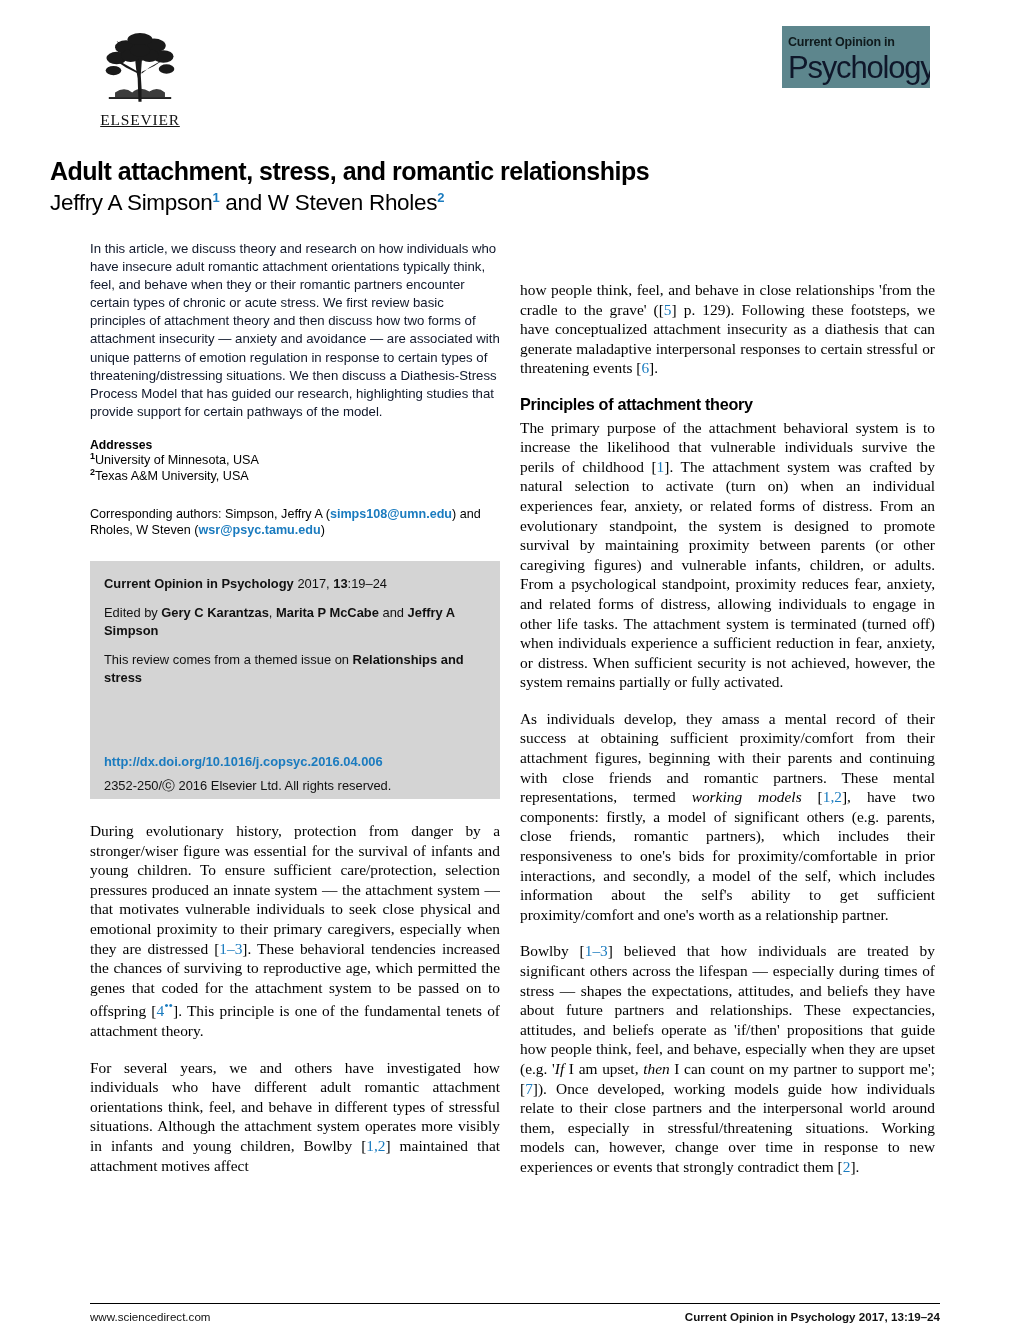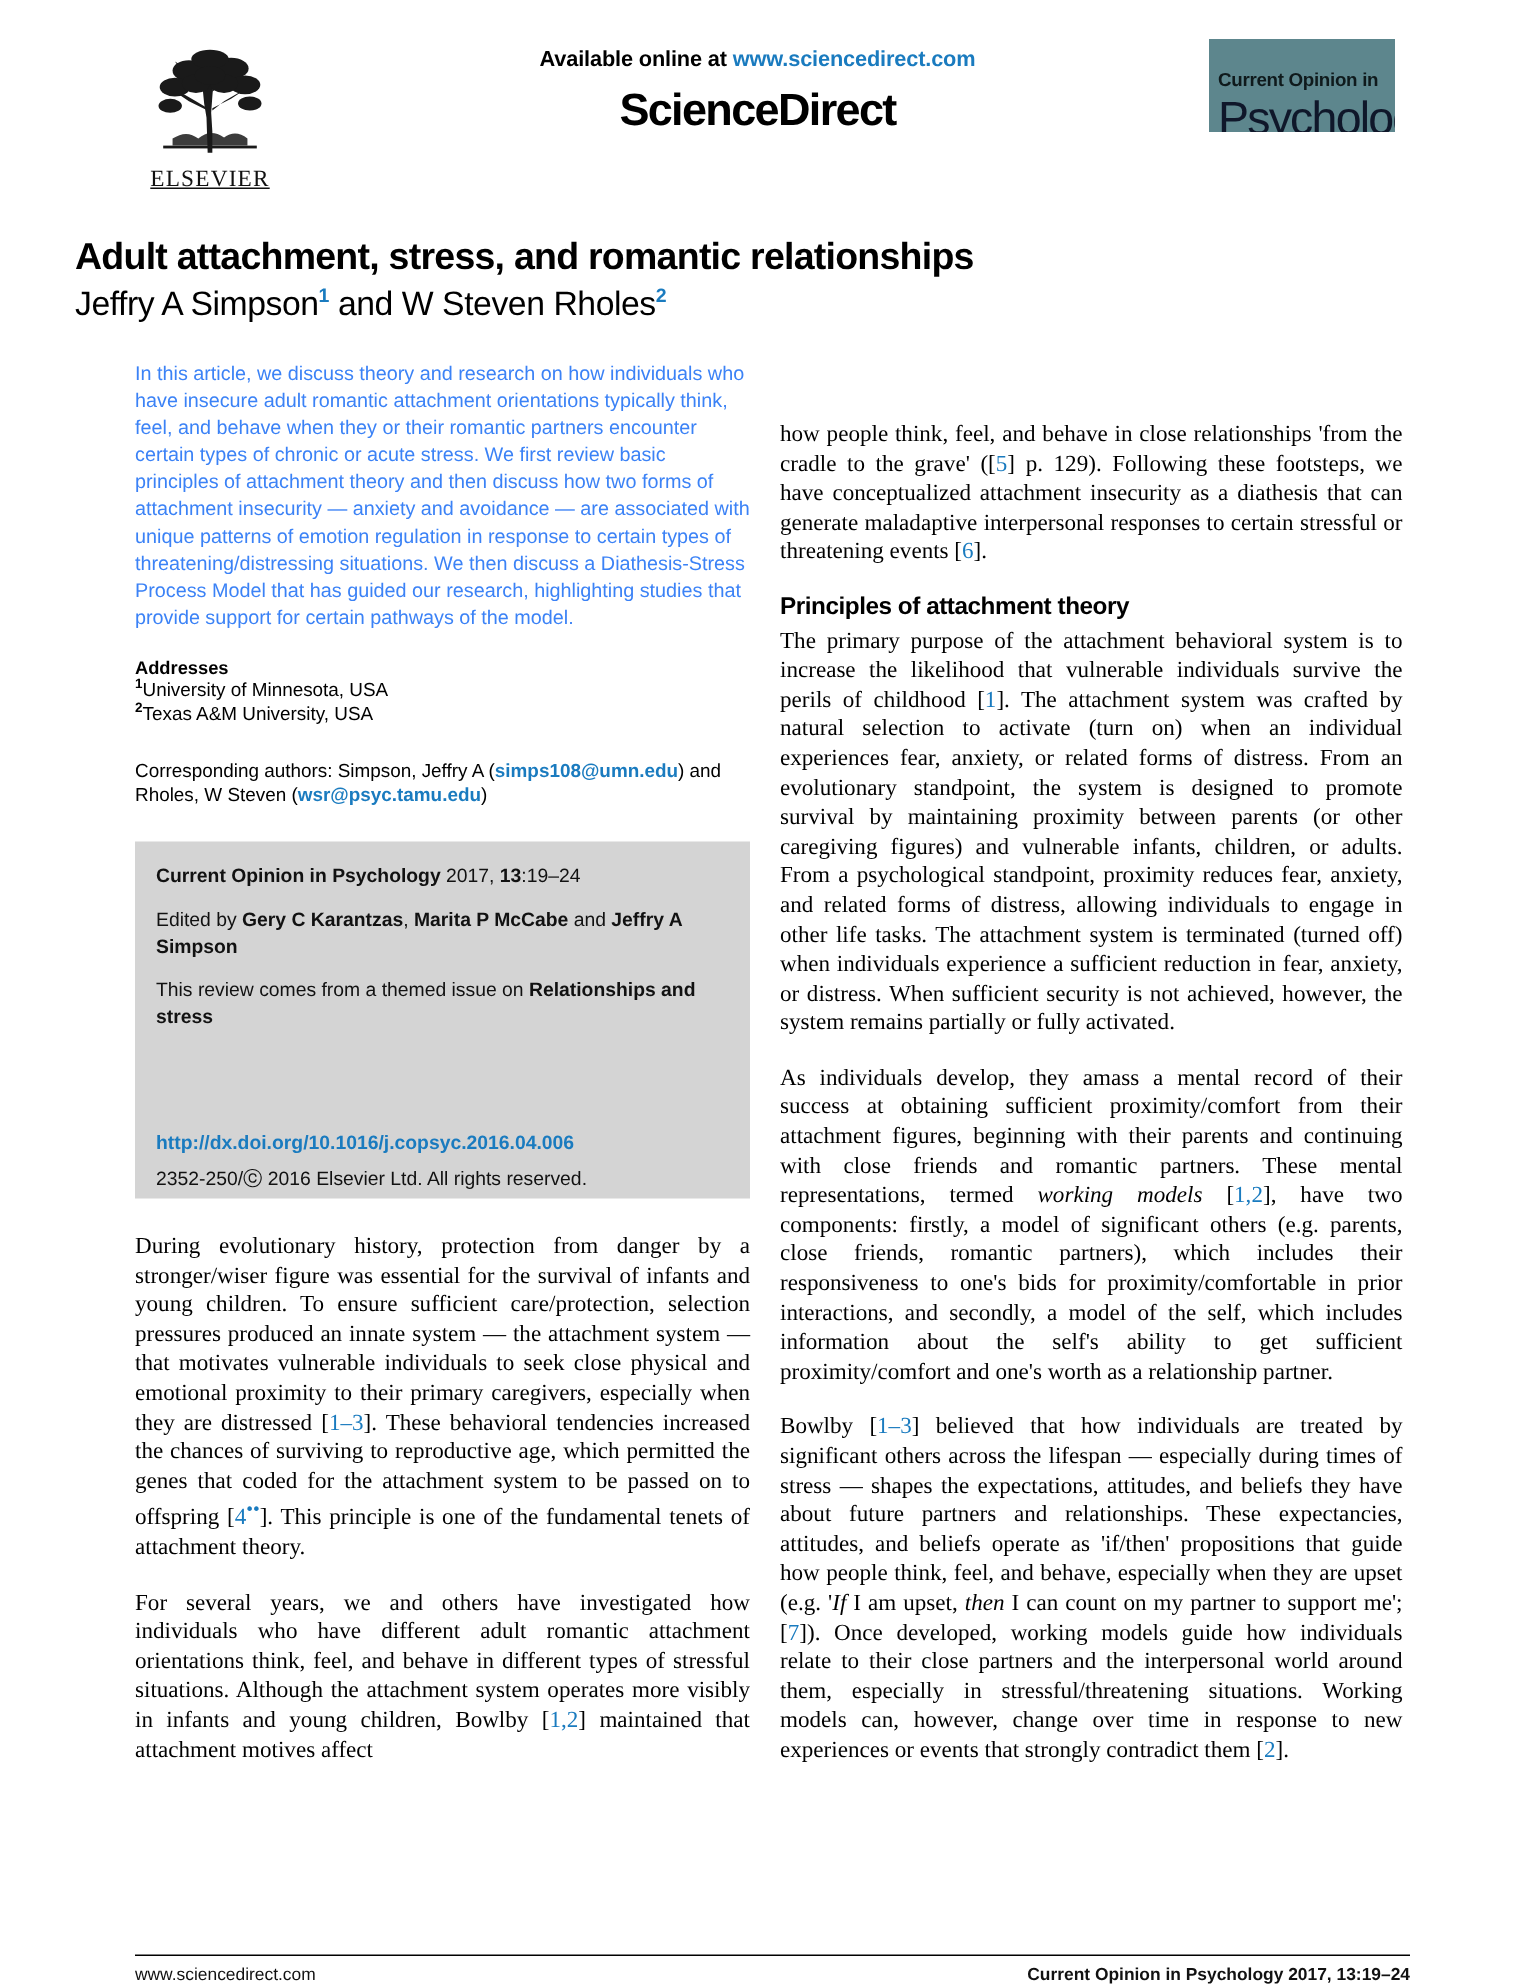--- a/index.html
+++ b/index.html
@@ -74,24 +74,24 @@
     font-size: 30px;
     font-weight: bold;
     letter-spacing: -1.1px;
     margin-top: 9px;
     color: #000;
   }
   .coplogo {
     position: absolute;
     right: 10px;
     top: 0px;
-    width: 124px;
+    width: 148px;
     height: 62px;
     background: #5d868d;
-    padding: 21px 0 0 6px;
+    padding: 10px 0 0 6px;
     box-sizing: border-box;
     overflow: hidden;
   }
   .coplogo .l1 {
     font-family: "Liberation Sans", sans-serif;
     font-size: 12.5px;
     font-weight: bold;
     color: #0f1a1c;
     line-height: 13px;
     letter-spacing: -0.2px;
@@ -152,21 +152,21 @@
     top: 16px;
     width: 415px;
     margin-top: 24px;
   }
 
   
   .abstract {
     font-family: "Liberation Sans", sans-serif;
     font-size: 13.2px;
     line-height: 18.1px;
-    color: #3b82f6;
+    color: #0f172a;
     text-align: left;
   }
   .addresses-h {
     font-family: "Liberation Sans", sans-serif;
     font-size: 12.2px;
     font-weight: bold;
     margin-top: 17px;
   }
   .addr-line {
     font-family: "Liberation Sans", sans-serif;
@@ -293,27 +293,20 @@
           <ellipse cx="38" cy="33" rx="12" ry="8"></ellipse>
           <ellipse cx="62" cy="33" rx="12" ry="8"></ellipse>
           <ellipse cx="50" cy="26" rx="13" ry="8"></ellipse>
           <rect x="10" y="86" width="80" height="2.4"></rect>
           <path d="M18 80 q12 -8 22 0 q10 -9 22 -1 q10 -7 20 1 l0 6 l-64 0 Z" opacity="0.85"></path>
         </g>
       </svg>
       <div class="elsevier-word">ELSEVIER</div>
     </div>
 
-    <div class="sd-block">
-      <div class="sd-avail">
-        <span>Available online at</span>
-        <a href="#">www.sciencedirect.com</a>
-      </div>
-      <div class="sd-name">ScienceDirect</div>
-    </div>
 
     <div class="coplogo">
       <div class="l1">Current Opinion in</div>
       <div class="l2">Psychology</div>
     </div>
   </div>
 
   <div class="titleblock">
     <div class="art-title">Adult attachment, stress, and romantic relationships</div>
     <div class="art-authors">

